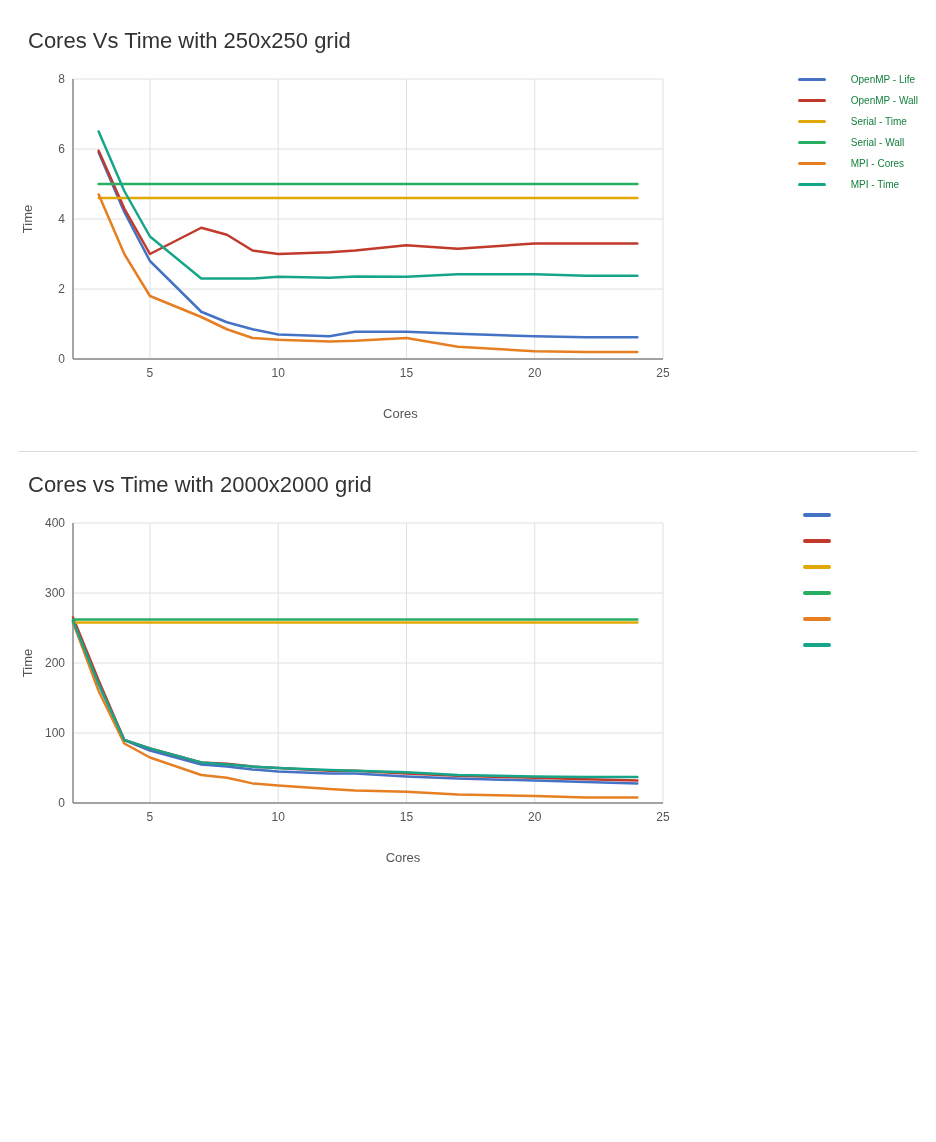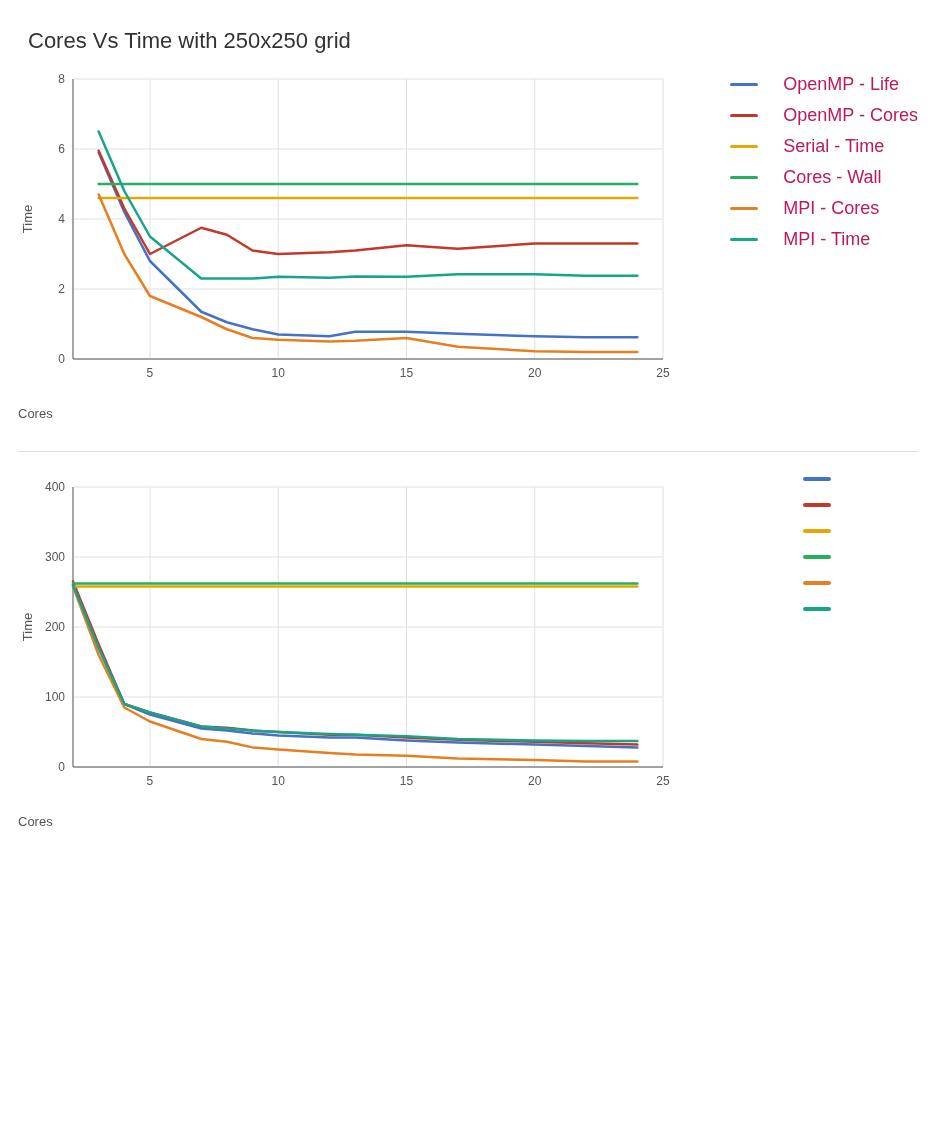--- a/index.html
+++ b/index.html
@@ -39,36 +39,37 @@
       flex-direction: column;
       gap: 10px;
       padding-left: 15px;
       padding-top: 10px;
       min-width: 130px;
     }
     .legend-item {
       display: flex;
       align-items: center;
       gap: 25px;
-      font-size: 18px;
-      color: #be185d;
+      font-size: 10px;
+      color: #15803d;
     }
     .legend-line {
       width: 28px;
       height: 3px;
       border-radius: 2px;
       flex-shrink: 0;
     }
     .divider {
       border: none;
       border-top: 1px solid #ddd;
       margin: 10px auto 20px auto;
       width: 900px;
     }
     .chart-x-label {
+      text-align: center;
       font-size: 13px;
       color: #555;
       margin-top: 2px;
     }
   </style>
 </head>
 <body>
 
 <div id="charts">
     <div class="chart-container">
@@ -108,43 +109,44 @@
   </svg>
           <div class="chart-x-label">Cores</div>
         </div>
         <div class="legend">
           <div class="legend-item">
         <div class="legend-line" style="background:#4472C4"></div>
         <span>OpenMP - Life</span>
       </div>
           <div class="legend-item">
         <div class="legend-line" style="background:#C0392B"></div>
-        <span>OpenMP - Cores</span>
+        <span>OpenMP - Wall</span>
       </div>
           <div class="legend-item">
         <div class="legend-line" style="background:#E2A805"></div>
         <span>Serial - Time</span>
       </div>
           <div class="legend-item">
         <div class="legend-line" style="background:#27AE60"></div>
-        <span>Cores - Wall</span>
+        <span>Serial - Wall</span>
       </div>
           <div class="legend-item">
         <div class="legend-line" style="background:#E67E22"></div>
         <span>MPI - Cores</span>
       </div>
           <div class="legend-item">
         <div class="legend-line" style="background:#17A589"></div>
         <span>MPI - Time</span>
       </div>
         </div>
       </div>
     </div>
     <hr class="divider">
     <div class="chart-container">
+      <div class="chart-title">Cores vs Time with 2000x2000 grid</div>
       <div class="chart-area">
         <div class="chart-inner">
           <svg class="chart-svg" width="660" height="340">
     <line x1="55" y1="295" x2="645" y2="295" stroke="#e0e0e0" stroke-width="1"></line>
             <text x="47" y="299" text-anchor="end" font-size="12" fill="#555">0</text>
             <line x1="55" y1="225" x2="645" y2="225" stroke="#e0e0e0" stroke-width="1"></line>
             <text x="47" y="229" text-anchor="end" font-size="12" fill="#555">100</text>
             <line x1="55" y1="155" x2="645" y2="155" stroke="#e0e0e0" stroke-width="1"></line>
             <text x="47" y="159" text-anchor="end" font-size="12" fill="#555">200</text>
             <line x1="55" y1="85" x2="645" y2="85" stroke="#e0e0e0" stroke-width="1"></line>

